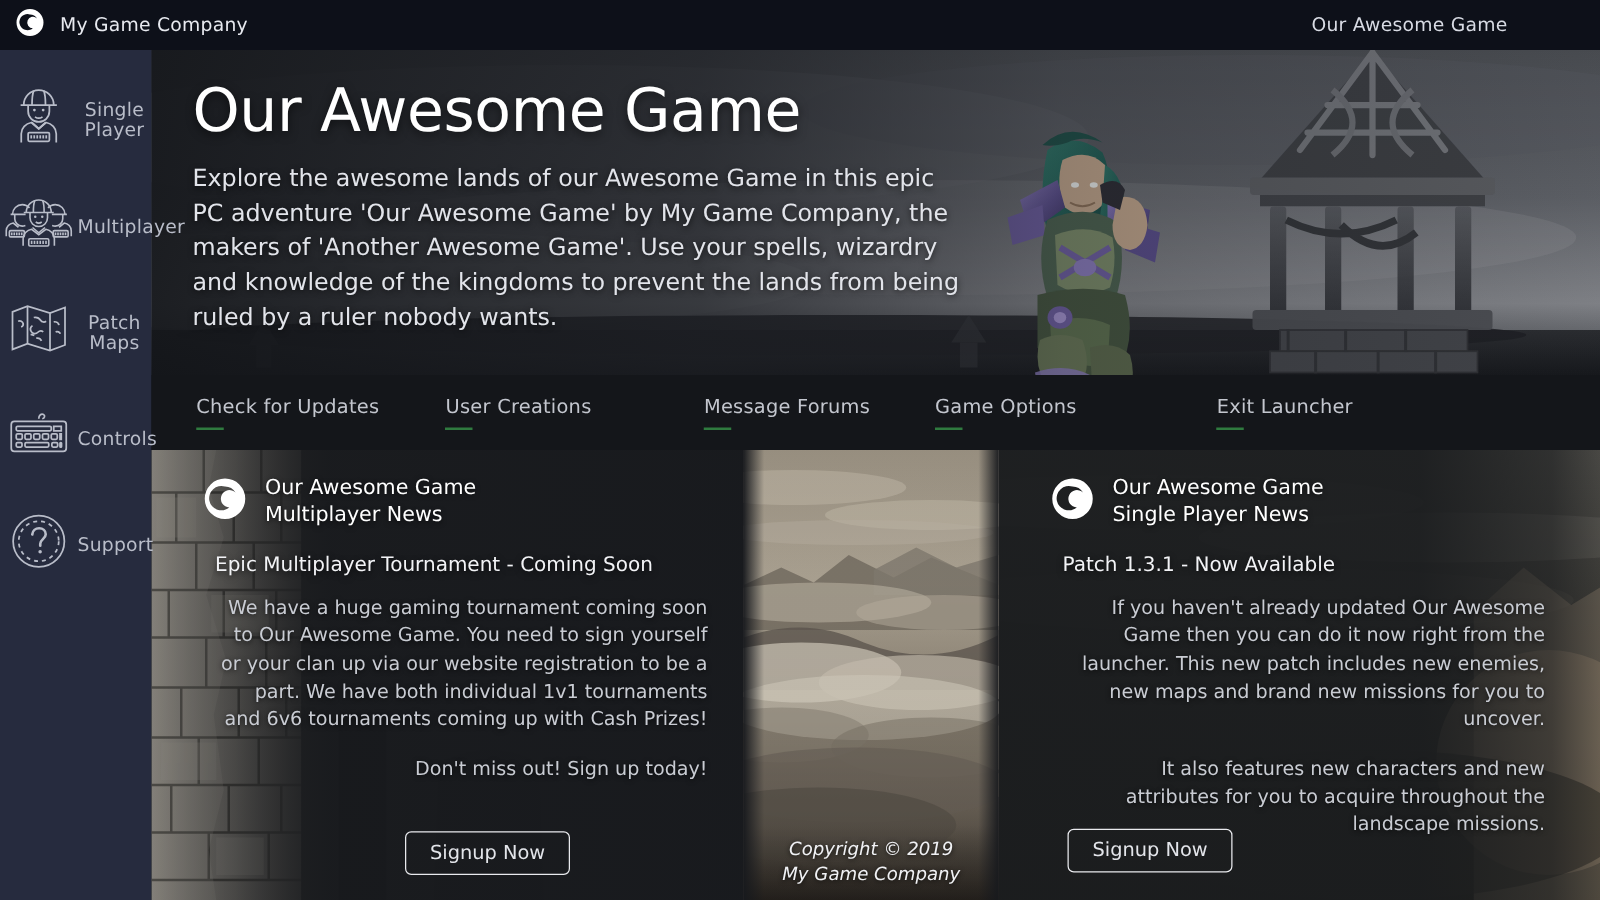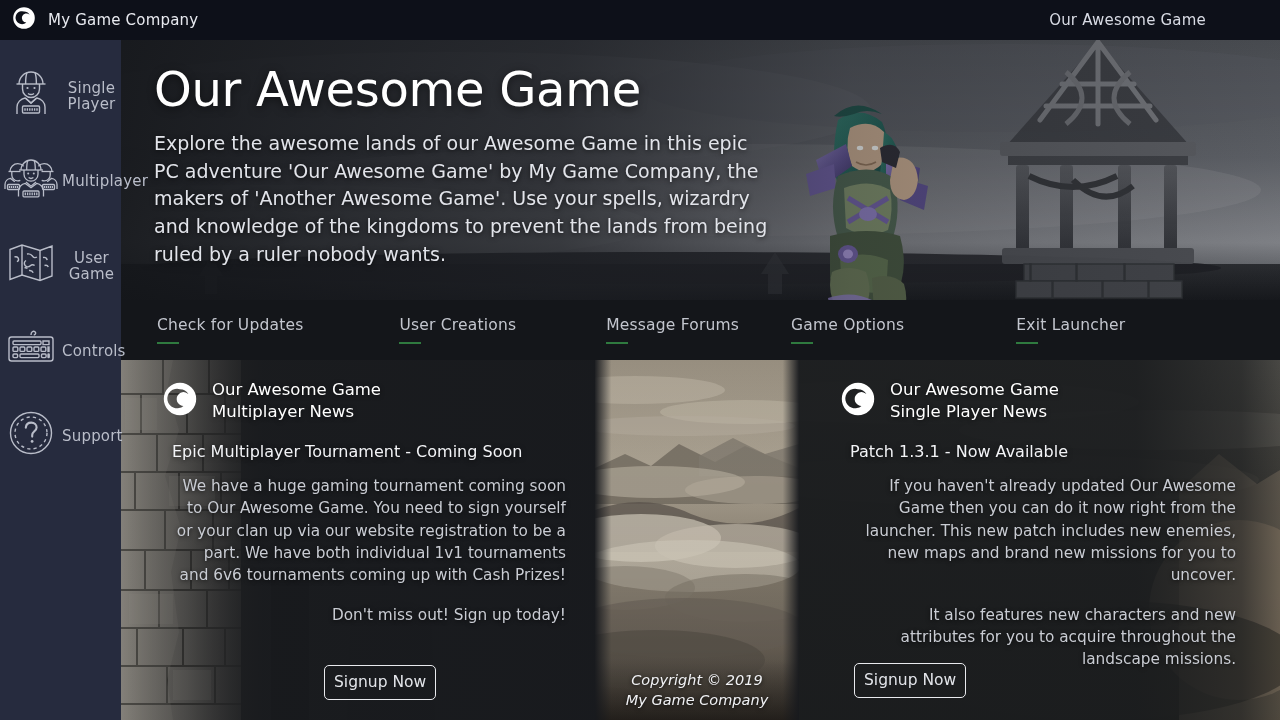--- a/index.html
+++ b/index.html
@@ -71,21 +71,21 @@
   }
   .nav-item {
     position:relative; color:#c3c6ce; font-size:15.5px; letter-spacing:.2px;
     cursor:pointer; padding-bottom:10px;
   }
   .nav-item::after {
     content:""; position:absolute; left:0; bottom:0;
     width:22px; height:2px; background:#2f7a3f;
   }
   .nav-i0 { margin-left:36px; }
-  .nav-i1 { margin-left:96px; }
+  .nav-i1 { margin-left:53px; }
   .nav-i2 { margin-left:90px; }
   .nav-i3 { margin-left:52px; }
   .nav-i4 { margin-left:112px; }
 
   
   .panels {
     position:absolute; left:121px; top:360px; width:1159px; height:360px;
     display:flex; z-index:10;
   }
   .panel { position:relative; overflow:hidden; }
@@ -108,21 +108,21 @@
     text-shadow:0 1px 5px rgba(0,0,0,.65);
   }
   .news-body {
     margin:14px 0 0 51px; width:394px; color:#c9ccd3; font-size:15.3px;
     line-height:1.46; text-shadow:0 1px 4px rgba(0,0,0,.7);text-align:right;
   }
   .news-body.right { width:386px; }
   .news-body p + p { margin-top:17px; }
   .signup {
     position:absolute; bottom:20px; left:203px;
-    padding:7px 9px 8px; border:1px solid #e9eaee; border-radius:5px;
+    padding:7px 19px 8px; border:1px solid #e9eaee; border-radius:5px;
     color:#e3e5ea; font-size:15.5px; background:transparent; cursor:pointer;
     font-family:"DejaVu Sans", sans-serif;
   }
   .signup.right { left:55px; bottom:22px; }
 
   .copyright {
     position:absolute; left:0; right:0; bottom:10px;
     text-align:center; color:#f0f1f4; font-size:14.5px; line-height:1.33;
     text-shadow:0 1px 4px rgba(0,0,0,.8);
   }
@@ -203,21 +203,21 @@
           <path d="M22 13v30M40 18.5v30"></path>
           <path d="M27 22c2.5-.5 4.5.6 5.5 2.2 1 1.6 3 1.8 4.4.8"></path>
           <path d="M14.5 25c1.8-.8 3.6.2 4 1.8.3 1.3-.5 2.4-1.6 2.8"></path>
           <path d="M26 28.5c-1.6 1.2-2 3.2-1 4.8 1.2 1.9 3.8 2 5.3.5 1.2-1.2 3-1.4 4.3-.3"></path>
           <path d="M43 25.5c2-.4 3.8.8 4.2 2.6"></path>
           <path d="M44.5 33.5c1.5-.6 3.2.1 3.8 1.5"></path>
           <path d="M29 38.5c2-.3 3.6.7 4.2 2.2"></path>
           <path d="M24.5 35.5l3 .8"></path>
         </svg>
       </span>
-      <span class="side-label">User Game</span>
+      <span class="side-label">Patch Maps</span>
     </div>
 
     <div class="side-item">
       <span class="side-icon">
         <svg width="62" height="62" viewBox="0 0 62 62" fill="none" stroke="#b9bdc9" stroke-width="1.4">
           <path d="M31 18c0-3 2.2-4.4 3.8-3.4 1.5.9 1 3-1 3.4"></path>
           <rect x="9" y="20" width="44" height="24" rx="2.5"></rect>
           <rect x="13" y="24" width="28" height="3.6" rx="1"></rect>
           <path d="M43 24h6v3.6h-6z"></path>
           <rect x="13" y="30" width="4.8" height="4.4" rx="1"></rect>

